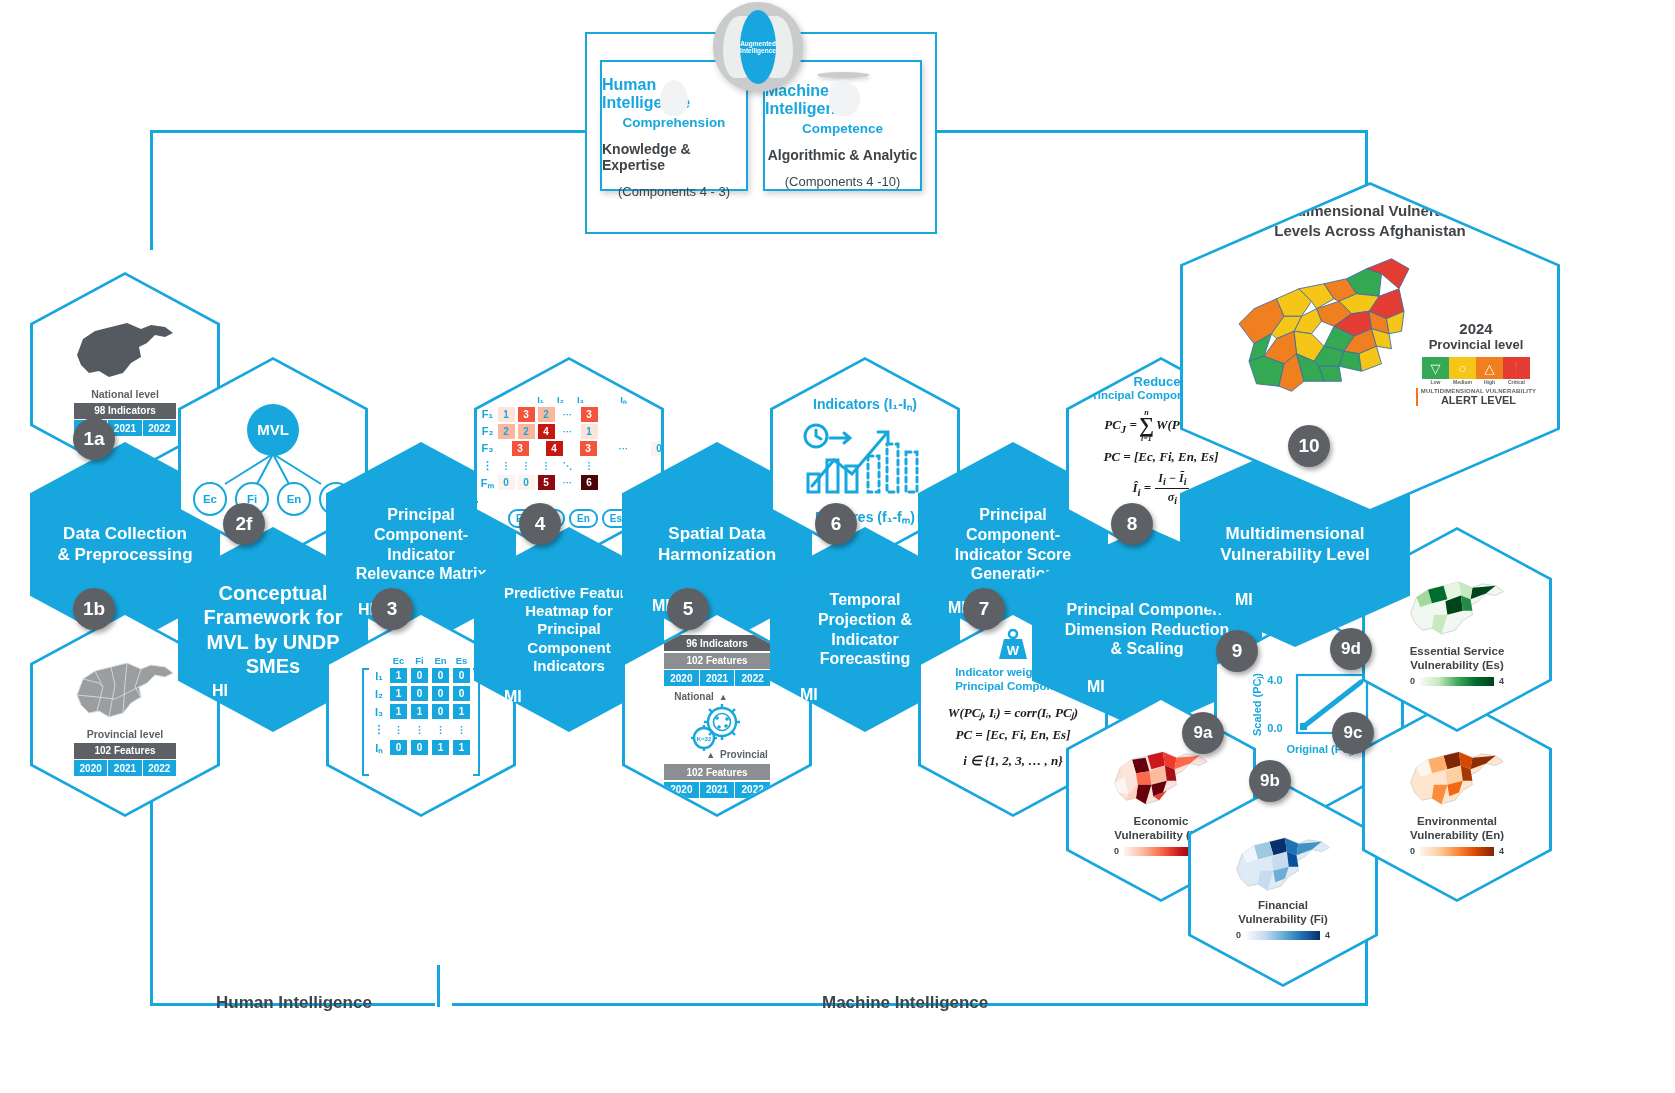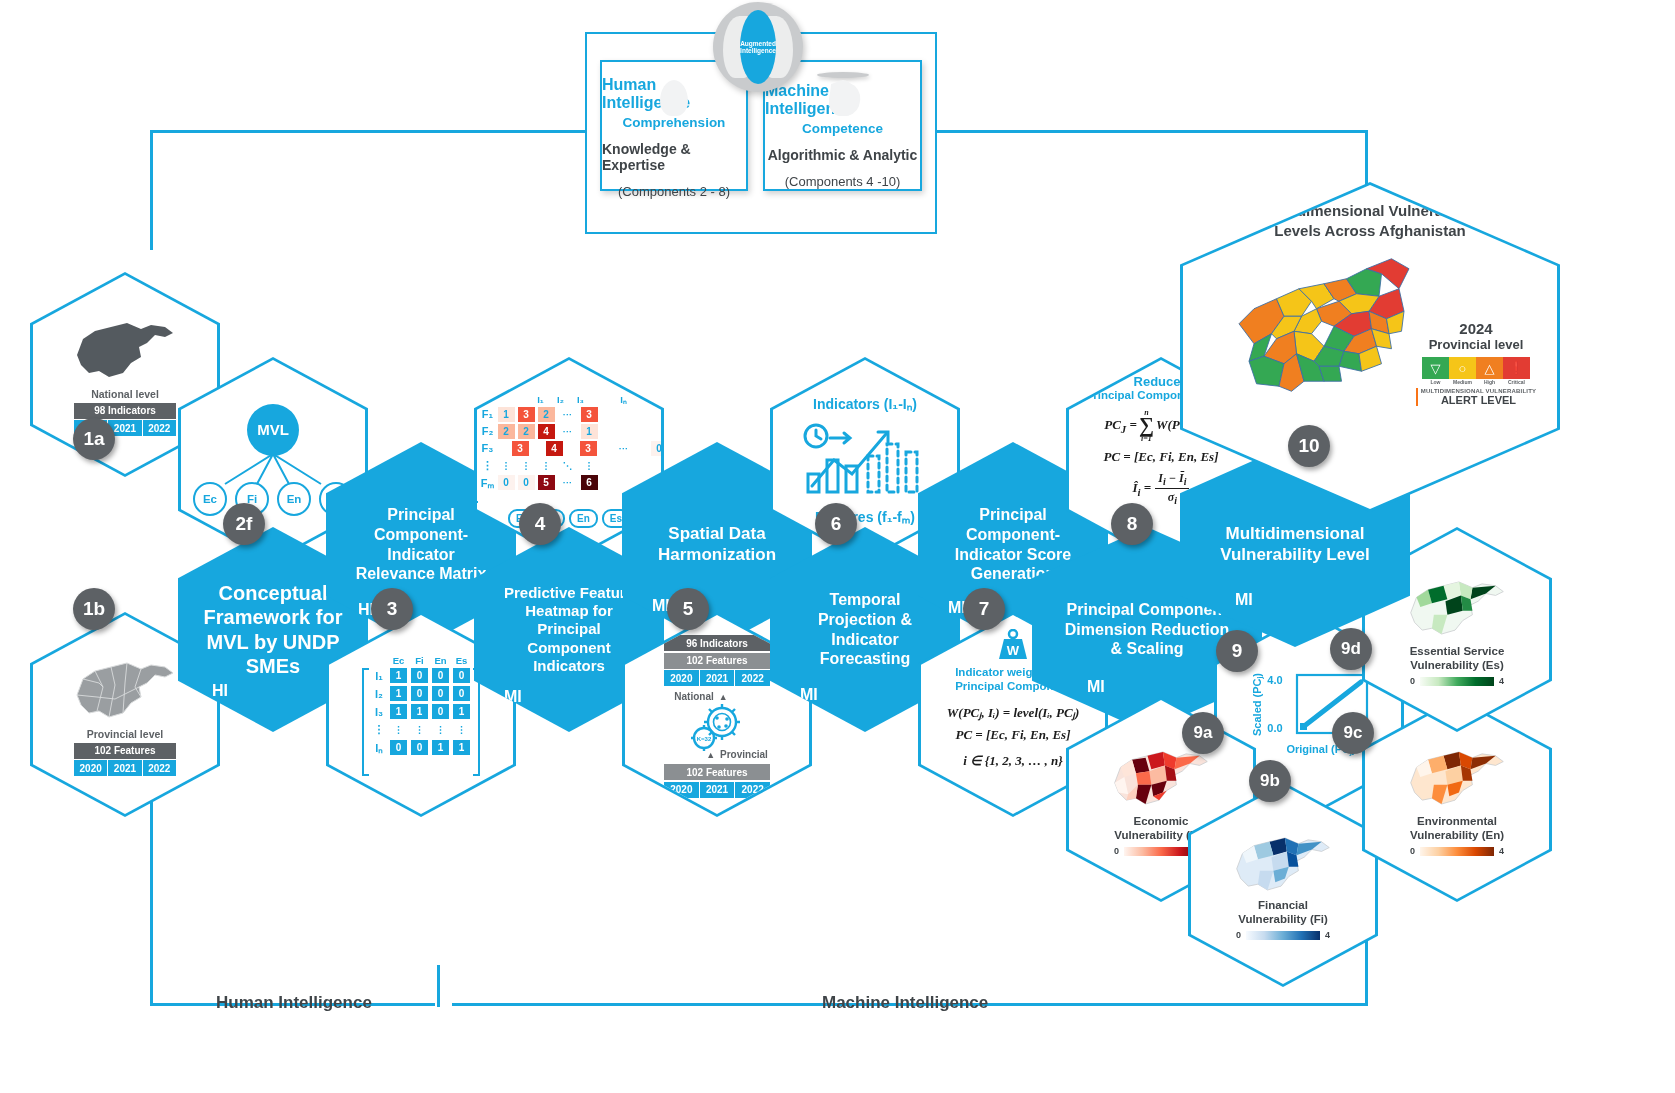--- a/index.html
+++ b/index.html
@@ -91,21 +91,21 @@
   <div class="line" style="left:452px;top:1003px;width:916px;height:3px;"></div>
   <div class="line" style="left:1365px;top:830px;width:3px;height:175px;"></div>
 
   <div class="toppanel" style="left:585px;top:32px;width:348px;height:198px;"></div>
 
   <div class="subcard" style="left:600px;top:60px;width:144px;height:127px;">
     <div class="headicon"></div>
     <div class="h">Human Intelligence</div>
     <div class="s">Comprehension</div>
     <div class="b">Knowledge &amp; Expertise</div>
-    <div class="c">(Components 2 - 8)</div>
+    <div class="c">(Components 4 - 3)</div>
   </div>
 
   <div class="subcard" style="left:763px;top:60px;width:155px;height:127px;">
     <div class="headicon">
       <svg width="52" height="52" viewBox="0 0 52 52" style="position:absolute;left:0;top:0;">
         <path d="M14 12 q12 -6 24 2 q8 8 4 20 q-4 10 -16 10 q-12 0 -14 -12 z" fill="#f2f3f4"></path>
         <g stroke="#c9cbcd" stroke-width="1.6" fill="none">
           <path d="M20 18 h10 M20 24 h14 M20 30 h12 M26 18 v18 M32 22 v14"></path>
         </g>
       </svg>
@@ -136,20 +136,24 @@
         <div class="yearrow">
           <div>2020</div>
           <div>2021</div>
           <div>2022</div>
         </div>
       </div>
     </div>
   </div>
   <div class="badge" style="left:73px;top:418px;">1a</div>
 
+  <div class="hex filled" style="left:30px;top:442px;width:190px;height:205px;">
+    <div class="title" style="font-size:17px;white-space:pre-line;">Data Collection
+&amp; Preprocessing</div>
+  </div>
 
   <div class="hexwrap" style="left:30px;top:612px;width:190px;height:205px;">
     <div class="border"></div>
     <div class="inner">
       <svg width="112" height="72" viewBox="0 0 112 72" style="margin-bottom:3px;">
         <path d="M8 42 L14 26 L26 18 L42 14 L58 10 L72 16 L82 12 L96 14 L104 20 L96 24 L86 22 L78 30 L70 34 L72 44 L62 50 L54 60 L40 64 L30 58 L20 60 L12 52 Z" fill="#9a9ea1" stroke="#d9dbdc" stroke-width="1"></path>
         <g stroke="#d9dbdc" stroke-width="0.9" fill="none">
           <path d="M26 18 L34 34 L28 58 M42 14 L46 32 L40 64 M58 10 L56 30 L54 60 M72 16 L66 34 L72 44 M14 26 L30 30 L34 34 M8 42 L28 44 L46 46 L70 34"></path>
         </g>
       </svg>
@@ -442,21 +446,21 @@
 
   <div class="hexwrap" style="left:918px;top:612px;width:190px;height:205px;">
     <div class="border"></div>
     <div class="inner" style="justify-content:flex-start;padding-top:14px;">
       <svg width="36" height="32" viewBox="0 0 36 32">
         <circle cx="18" cy="5" r="4" fill="none" stroke="#17A7DE" stroke-width="2.5"></circle>
         <path d="M9 10 h18 l5 20 h-28 z" fill="#17A7DE"></path>
         <text x="18" y="26" font-size="13" fill="#fff" font-weight="bold" text-anchor="middle">W</text>
       </svg>
       <div class="bluelab" style="font-size:11.5px;width:150px;margin-top:4px;line-height:1.25;">Indicator weights per Principal Component</div>
-      <div class="formula" style="font-size:13px;margin-top:9px;">W(PCⱼ, Iᵢ) = level(Iᵢ, PCⱼ)</div>
+      <div class="formula" style="font-size:13px;margin-top:9px;">W(PCⱼ, Iᵢ) = corr(Iᵢ, PCⱼ)</div>
       <div class="formula" style="font-size:13px;margin-top:6px;">PC = [Ec, Fi, En, Es]</div>
       <div class="formula" style="font-size:13px;margin-top:10px;">i ∈ {1, 2, 3, … , n}</div>
     </div>
   </div>
   <div class="badge" style="left:963px;top:588px;">7</div>
 
   <div class="hexwrap" style="left:1066px;top:357px;width:190px;height:205px;">
     <div class="border"></div>
     <div class="inner" style="justify-content:flex-start;padding-top:14px;">
       <div class="bluelab" style="font-size:13px;">Reduced</div>

